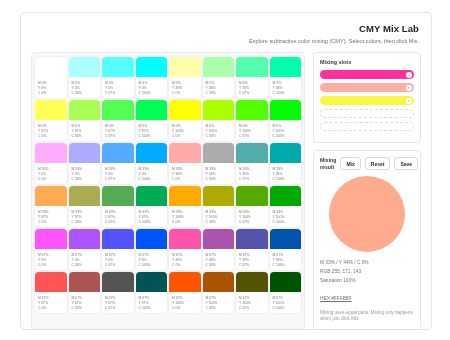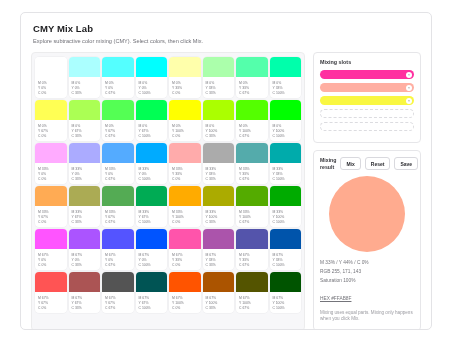--- a/index.html
+++ b/index.html
@@ -11,21 +11,21 @@
   }
   .app-frame {
     position: absolute;
     left: 20px; top: 12px;
     width: 412px; height: 318px;
     background: #ffffff;
     border: 1px solid #e3e3e6;
     border-radius: 5px;
     overflow: hidden;
   }
-  .header { padding: 10px 12px 0 12px; }
+  .header { padding: 10px 12px 0 12px; text-align: right; }
   .title {
     font-size: 9.5px; font-weight: bold; color: #1d1d1f;
     letter-spacing: .1px;
   }
   .subtitle {
     font-size: 5.6px; color: #6f6f76; margin-top: 4px;
   }
   .body-area {
     display: flex; gap: 8px;
     padding: 8px 10px 10px 10px;

